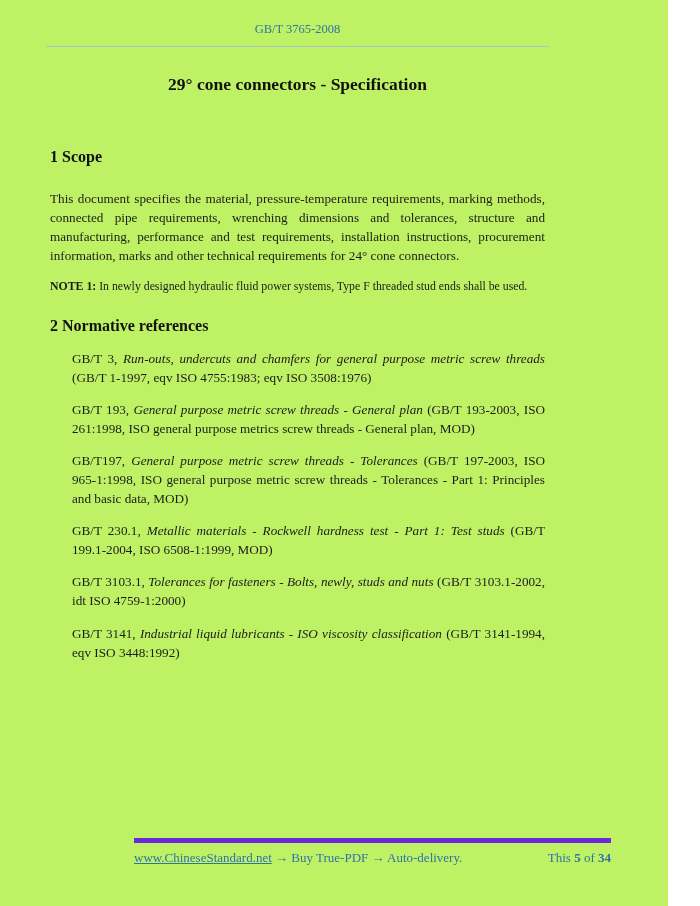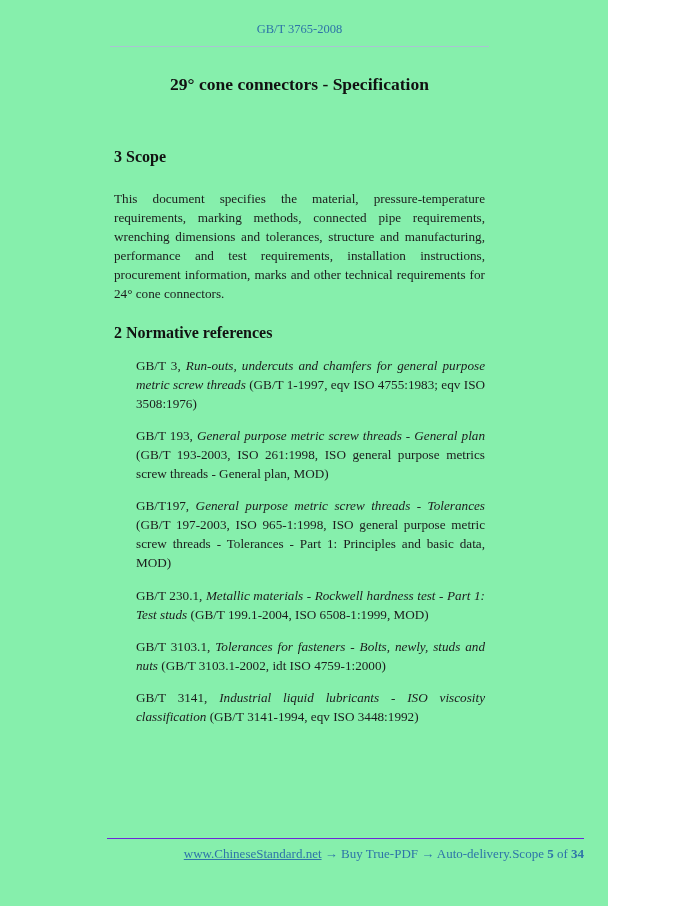--- a/index.html
+++ b/index.html
@@ -6,23 +6,23 @@
   html, body { margin: 0; padding: 0; }
   body {
     width: 700px; height: 906px;
     background: #ffffff;
     font-family: "Liberation Serif", "DejaVu Serif", serif;
     color: #1c1c1c;
     overflow: hidden;
   }
   .page {
     position: relative;
-    width: 608px; height: 906px;
-    padding: 22px 123px 0 114px;
-    background: #86efac;
+    width: 668px; height: 906px;
+    padding: 22px 123px 0 50px;
+    background: #bef264;
   }
   .doc-header {
     margin: 0 -4px;
     text-align: center;
     font-size: 12.5px;
     color: #2e74a8;
     padding-bottom: 9px;
     border-bottom: 1px solid #aac3d1;
   }
   .doc-title {
@@ -58,26 +58,26 @@
   .ref-list { margin-top: 1px; padding-left: 22px; }
   .ref-item {
     font-size: 13.2px;
     line-height: 19px;
     text-align: justify;
     margin-top: 13px;
   }
   .ref-item .it { font-style: italic; }
   .doc-footer {
     position: absolute;
-    top: 838px; left: 107px;
+    top: 838px; left: 134px;
     width: 477px;
-    border-top: 1px solid #6d28d9;
+    border-top: 5px solid #6d28d9;
     padding-top: 7px;
     display: flex;
-    justify-content: flex-end;
+    justify-content: space-between;
     align-items: baseline;
     font-size: 13px;
     color: #2e74a8;
   }
   .doc-footer a {
     color: #2e74a8;
     text-decoration: underline;
     cursor: pointer;
   }
   .doc-footer b { font-weight: bold; }
@@ -86,36 +86,37 @@
 <body>
 
 <div class="page">
 
   <div class="doc-header">
     <span>GB/T 3765-2008</span>
   </div>
 
   <div class="doc-title">29° cone connectors - Specification</div>
 
-  <div class="section-heading" id="scope-heading">3 Scope</div>
+  <div class="section-heading" id="scope-heading">1 Scope</div>
 
   <p class="para">This document specifies the material, pressure-temperature requirements, marking methods, connected pipe requirements, wrenching dimensions and tolerances, structure and manufacturing, performance and test requirements, installation instructions, procurement information, marks and other technical requirements for 24° cone connectors.</p>
 
 
+  <p class="note"><b>NOTE 1: </b><span>In newly designed hydraulic fluid power systems, Type F threaded stud ends shall be used.</span></p>
 
   <div class="section-heading" id="normative-heading">2 Normative references</div>
 
 
   <div class="ref-list">
     <p class="ref-item"><span>GB/T 3, </span><span class="it">Run-outs, undercuts and chamfers for general purpose metric screw threads</span><span> (GB/T 1-1997, eqv ISO 4755:1983; eqv ISO 3508:1976)</span></p>
     <p class="ref-item"><span>GB/T 193, </span><span class="it">General purpose metric screw threads - General plan</span><span> (GB/T 193-2003, ISO 261:1998, ISO general purpose metrics screw threads - General plan, MOD)</span></p>
     <p class="ref-item"><span>GB/T197, </span><span class="it">General purpose metric screw threads - Tolerances</span><span> (GB/T 197-2003, ISO 965-1:1998, ISO general purpose metric screw threads - Tolerances - Part 1: Principles and basic data, MOD)</span></p>
     <p class="ref-item"><span>GB/T 230.1, </span><span class="it">Metallic materials - Rockwell hardness test - Part 1: Test studs</span><span> (GB/T 199.1-2004, ISO 6508-1:1999, MOD)</span></p>
     <p class="ref-item"><span>GB/T 3103.1, </span><span class="it">Tolerances for fasteners - Bolts, newly, studs and nuts</span><span> (GB/T 3103.1-2002, idt ISO 4759-1:2000)</span></p>
     <p class="ref-item"><span>GB/T 3141, </span><span class="it">Industrial liquid lubricants - ISO viscosity classification</span><span> (GB/T 3141-1994, eqv ISO 3448:1992)</span></p>
   </div>
 
   <div class="doc-footer">
     <span><a>www.ChineseStandard.net</a><span> → Buy True-PDF → Auto-delivery.</span></span>
-    <span><span>Scope </span><b>5</b><span> of </span><b>34</b></span>
+    <span><span>This </span><b>5</b><span> of </span><b>34</b></span>
   </div>
 
 </div>
 
 </body></html>

